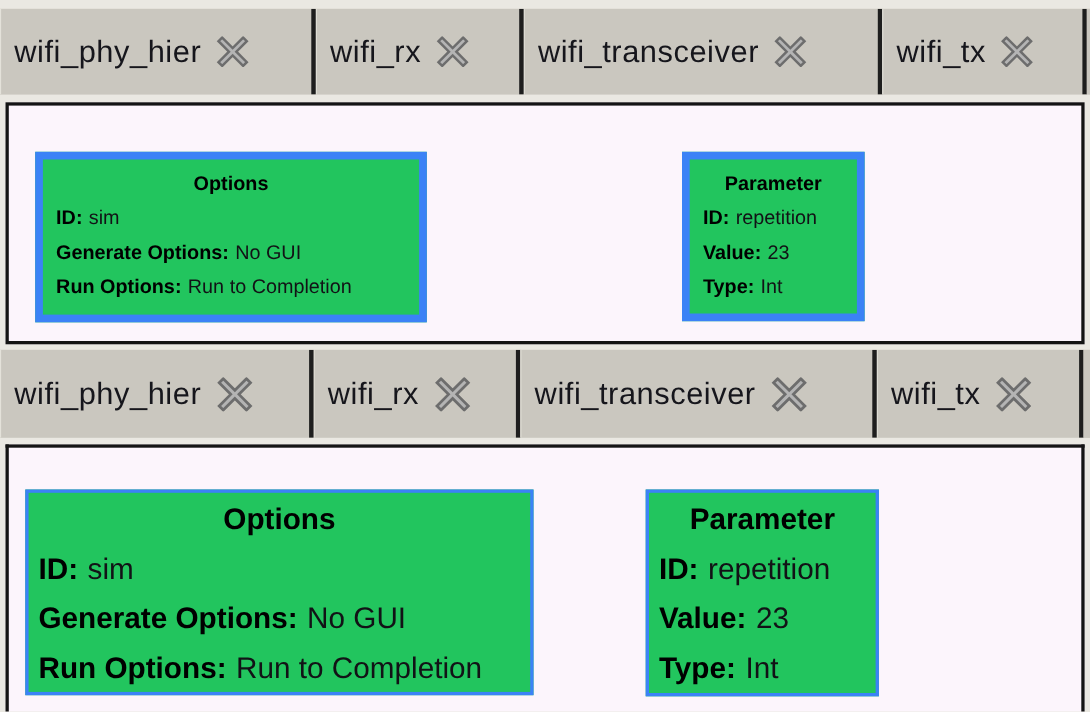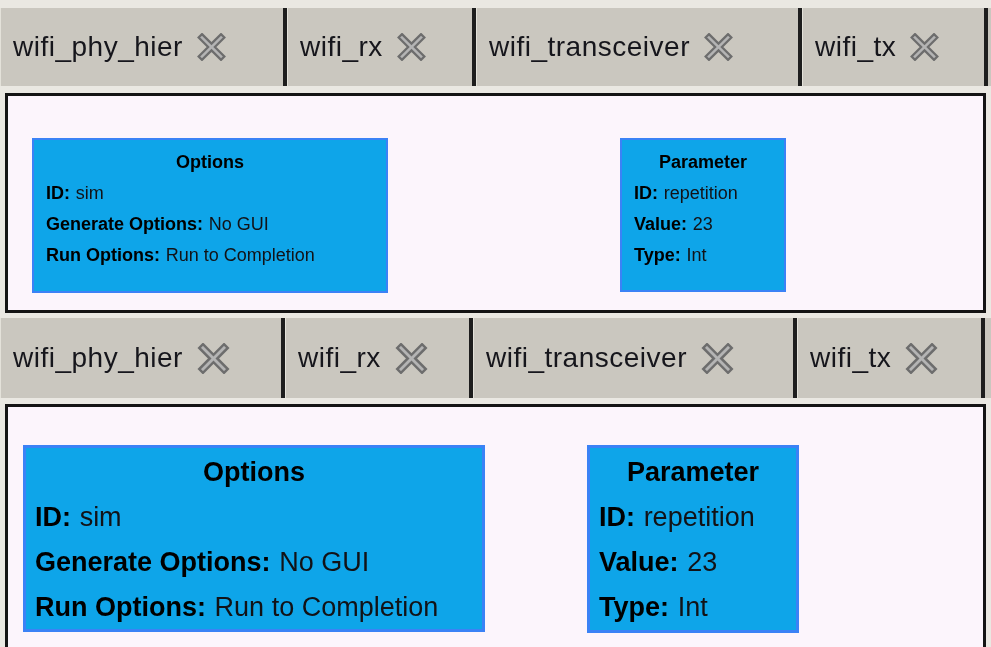--- a/index.html
+++ b/index.html
@@ -49,22 +49,22 @@
     margin-right: 5px;
     background: #fcf5fc;
     border: 3px solid #141414;
   }
   .canvas-1 { margin-top: 7px; height: 220px; }
   .canvas-2 { margin-top: 6px; height: 243px; border-bottom: none; }
 
   
   .block {
     position: absolute;
-    background: #0ea5e9;
-    border: 2px solid #3b82f6;
+    background: #22c55e;
+    border: 7px solid #3b82f6;
     color: #121216;
     white-space: nowrap;
   }
   .block-title { font-weight: bold; text-align: center; color: #000; }
   .block-line b { margin-right: 0.32em; color: #000; }
 
   .canvas-1 .block { font-size: 18px; line-height: 31px; padding: 7px 12px; }
   .canvas-2 .block { font-size: 27px; line-height: 45px; padding: 2px 9px; border-width: 3px; }
 
   .b-opt1  { left: 24px;  top: 42px; width: 356px; height: 155px; }

